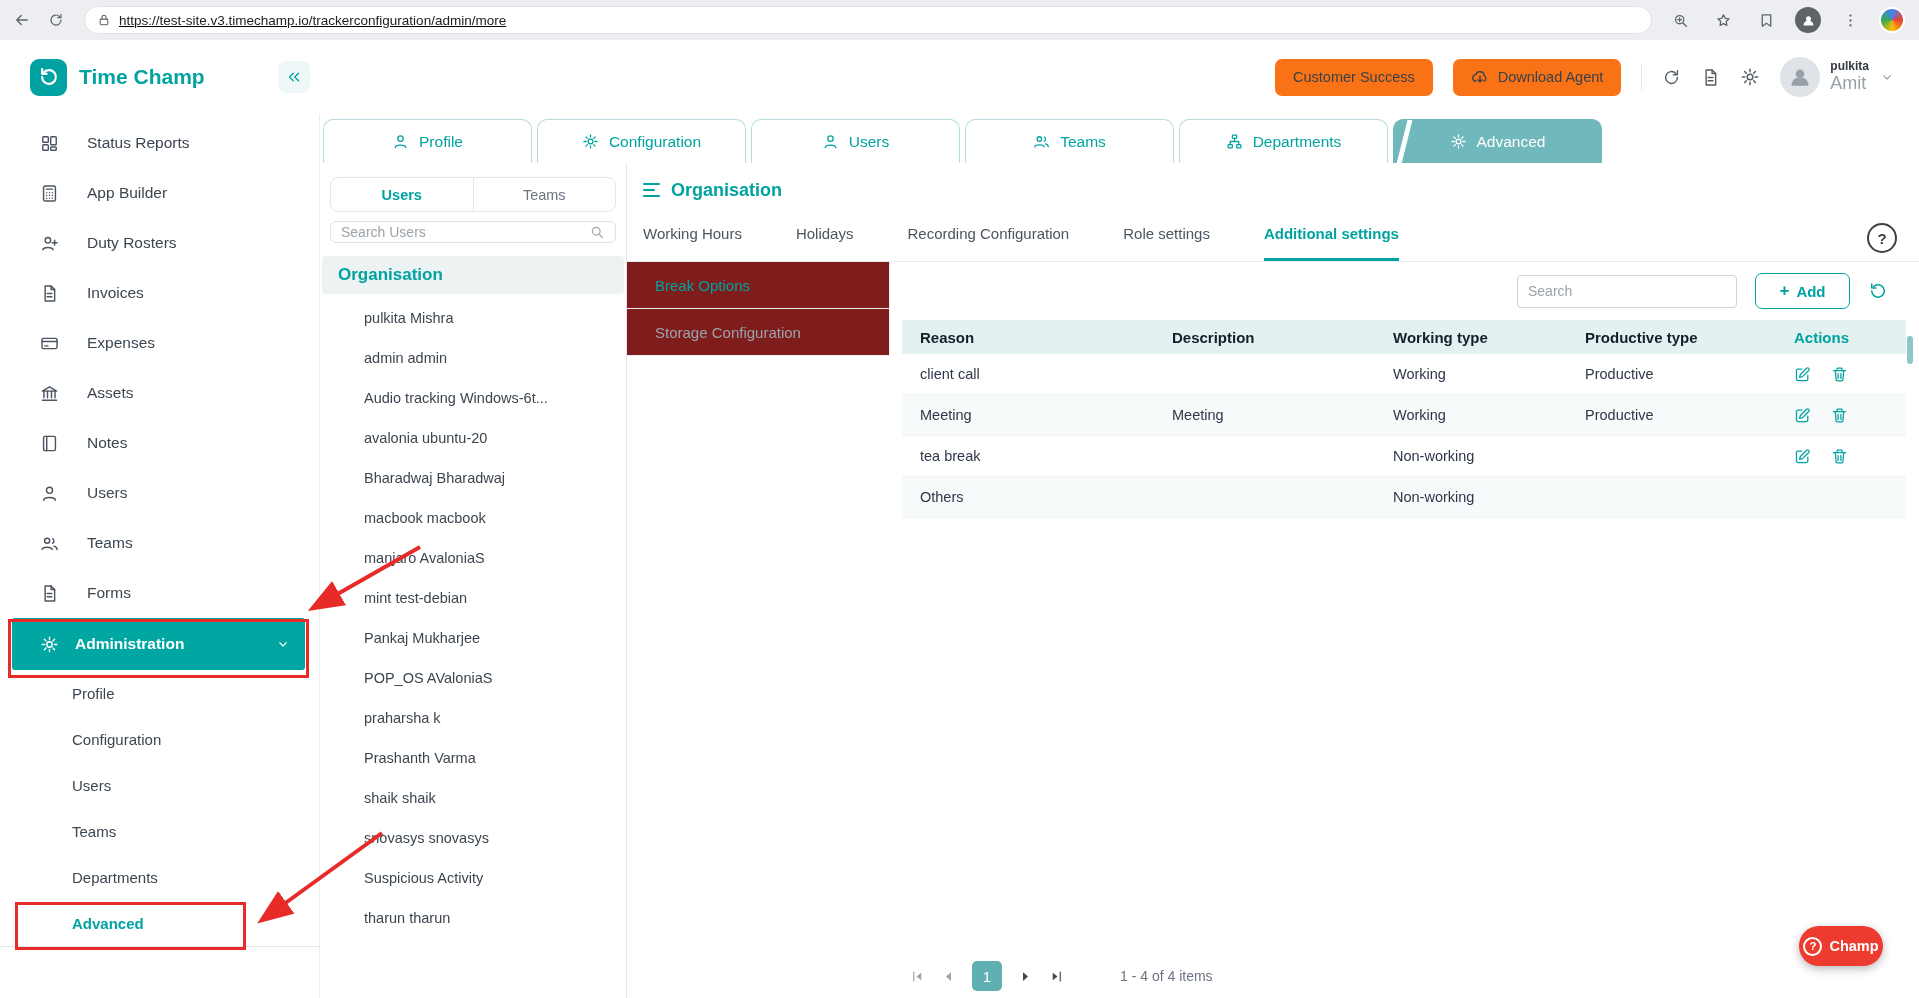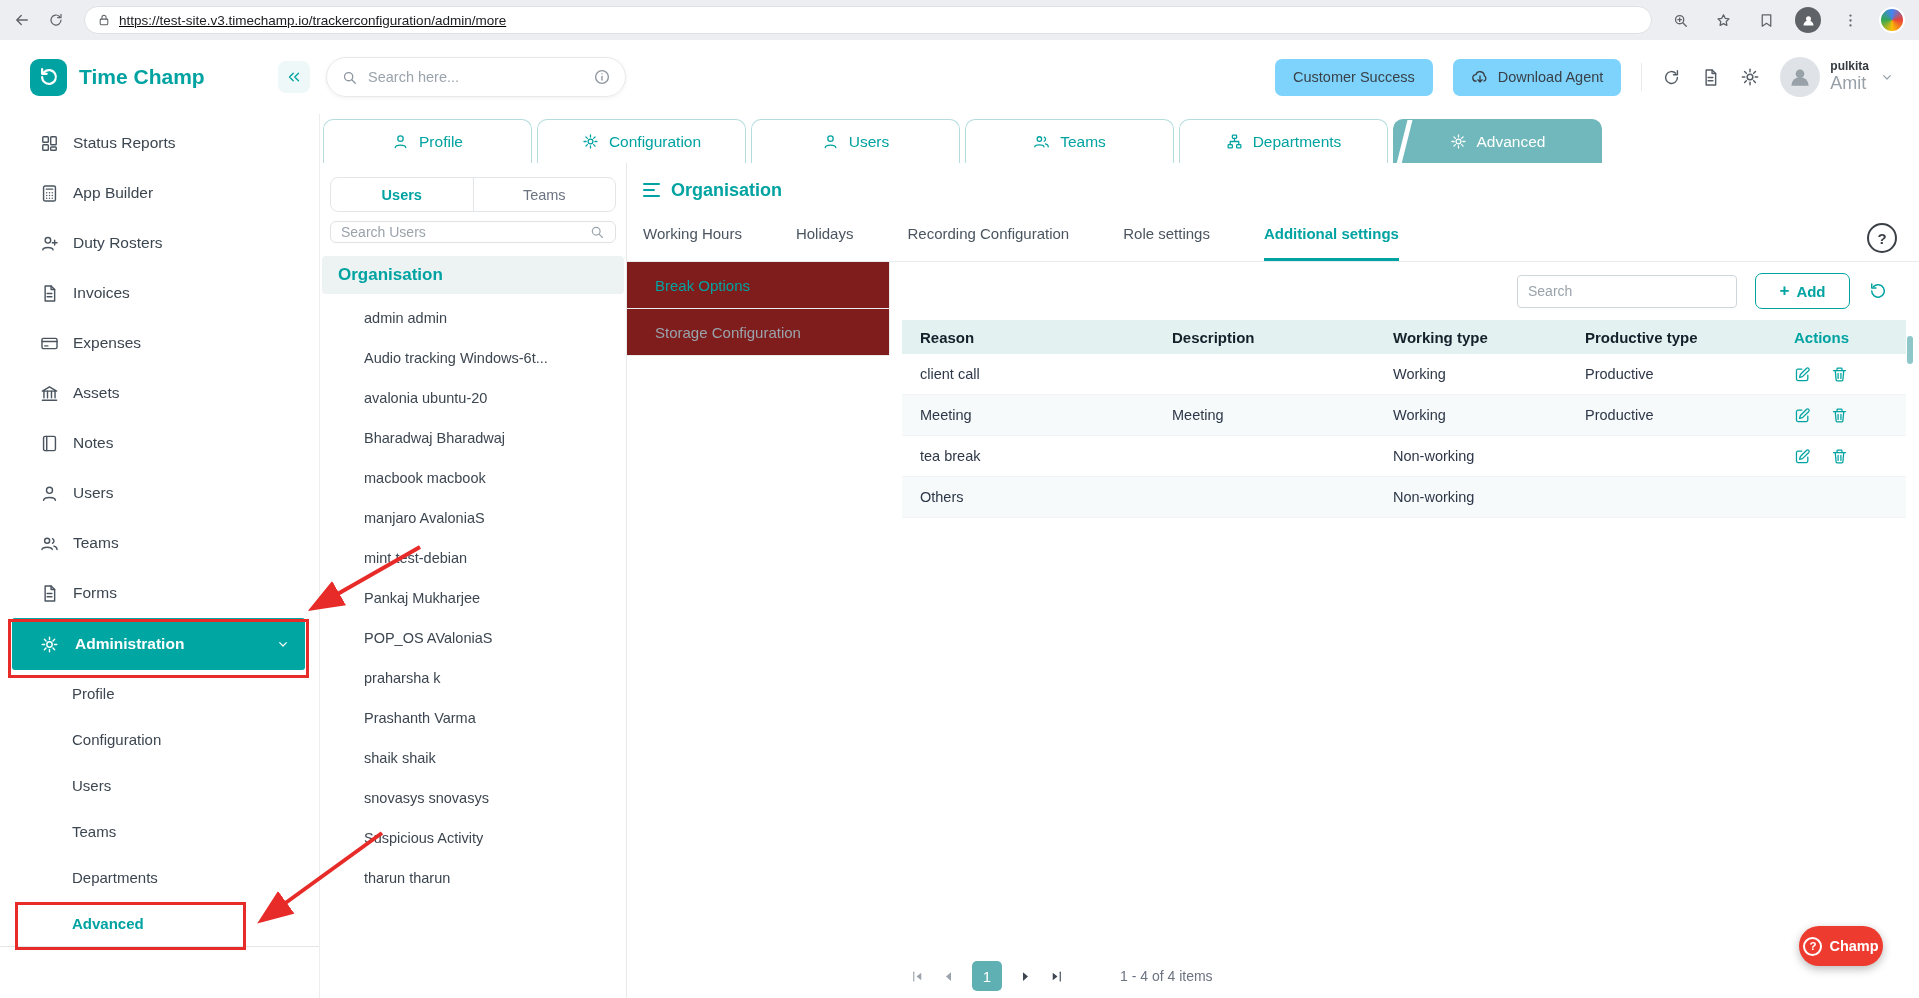--- a/index.html
+++ b/index.html
@@ -18,32 +18,32 @@
   #chrome-profile { width:26px; height:26px; border-radius:50%; background:conic-gradient(#4285f4,#ea4335,#fbbc05,#34a853,#4285f4); border:2px solid #fff; }
 
   
   #app-header { position:absolute; top:40px; left:0; width:1919px; height:74px; background:#fff; display:flex; align-items:center; }
   #brand { display:flex; align-items:center; gap:12px; padding-left:30px; width:270px; }
   #brand-logo { width:37px; height:37px; border-radius:9px; background:#00a3a1; color:#fff; display:flex; align-items:center; justify-content:center; }
   #brand-name { color:#00a3a1; font-size:21px; font-weight:700; white-space:nowrap; }
   #collapse-btn { width:32px; height:32px; margin-left:8px; border-radius:8px; background:#eef8f8; color:#00a3a1; display:flex; align-items:center; justify-content:center; }
   #header-search { margin-left:16px; width:300px; height:40px; border:1px solid #e6e8eb; border-radius:20px; box-shadow:0 1px 4px rgba(0,0,0,.06); display:flex; align-items:center; padding:0 14px; gap:10px; color:#8d959d; }
   .hdr-right { margin-left:auto; display:flex; align-items:center; padding-right:24px; gap:20px; }
-  .hdr-btn { height:37px; background:#7dd3fc; border-radius:7px; display:flex; align-items:center; gap:9px; padding:0 18px; font-size:14.5px; color:#3a4148; white-space:nowrap; }
+  .hdr-btn { height:37px; background:#f97316; border-radius:7px; display:flex; align-items:center; gap:9px; padding:0 18px; font-size:14.5px; color:#3a4148; white-space:nowrap; }
   .hdr-sep { width:1px; height:28px; background:#e6e8eb; }
   .hdr-icbtn { color:#555e66; display:flex; align-items:center; }
   #user-chip { display:flex; align-items:center; gap:10px; }
   #user-avatar { width:40px; height:40px; border-radius:50%; background:#dfe3e8; color:#98a0a8; display:flex; align-items:center; justify-content:center; overflow:hidden; }
   #user-names { display:flex; flex-direction:column; line-height:1.2; }
   #user-name { font-size:12px; color:#333a40; font-weight:600; }
   #user-org { font-size:18px; color:#98a0a8; }
 
   
   #sidebar { position:absolute; top:114px; left:0; width:320px; height:884px; background:#fff; border-right:1px solid #ededed; padding-top:4px; z-index:5; }
-  .side-item { height:50px; display:flex; align-items:center; gap:14px; padding-left:40px; color:#3c4650; font-size:15.5px; font-weight:500; white-space:nowrap; }
+  .side-item { height:50px; display:flex; align-items:center; gap:28px; padding-left:40px; color:#3c4650; font-size:15.5px; font-weight:500; white-space:nowrap; }
   .side-item .ic { color:#4b5560; }
   #admin-item { height:52px; margin:0 14px 0 12px; background:#00a7a2; border-radius:3px; color:#fff; display:flex; align-items:center; gap:16px; padding-left:28px; font-size:15.5px; font-weight:600; }
   #admin-item .chev { margin-left:auto; margin-right:14px; }
   .sub-item { height:46px; display:flex; align-items:center; padding-left:72px; font-size:15px; color:#3c4650; }
   #sub-advanced { color:#00a3a1; font-weight:600; }
   #admin-sub-divider { height:1px; background:#e3e6e8; margin-top:0; }
 
   
   .red-box { position:absolute; border:3px solid #e62b28; pointer-events:none; z-index:40; }
   #red-box-admin { left:8px; top:619px; width:301px; height:59px; }
@@ -301,29 +301,20 @@
           <use href="#i-undo"></use>
         </svg>
       </span>
     <span id="brand-name">Time Champ</span>
   </div>
   <span id="collapse-btn">
       <svg class="ic" width="18" height="18">
         <use href="#i-chev2left"></use>
       </svg>
     </span>
-  <div id="header-search">
-    <svg class="ic" width="17" height="17">
-        <use href="#i-magnifier"></use>
-      </svg>
-    <input style="font-size: 14.5px;" placeholder="Search here...">
-    <svg class="ic" width="18" height="18">
-        <use href="#i-info"></use>
-      </svg>
-  </div>
   <div class="hdr-right">
     <div class="hdr-btn">
       <span>Customer Success</span>
     </div>
     <div class="hdr-btn">
       <svg class="ic" width="18" height="18">
           <use href="#i-cloud-down"></use>
         </svg>
       <span>Download Agent</span>
     </div>
@@ -499,20 +490,23 @@
   </div>
   <div id="user-search">
     <input style="font-size: 14px;" placeholder="Search Users">
     <svg class="ic" width="16" height="16">
         <use href="#i-magnifier"></use>
       </svg>
   </div>
   <div id="org-head">Organisation</div>
   <div id="user-list">
 
+      <div class="user-item">
+        <span>pulkita Mishra</span>
+      </div>
 
       <div class="user-item">
         <span>admin admin</span>
       </div>
 
       <div class="user-item">
         <span>Audio tracking Windows-6t...</span>
       </div>
 
       <div class="user-item">

